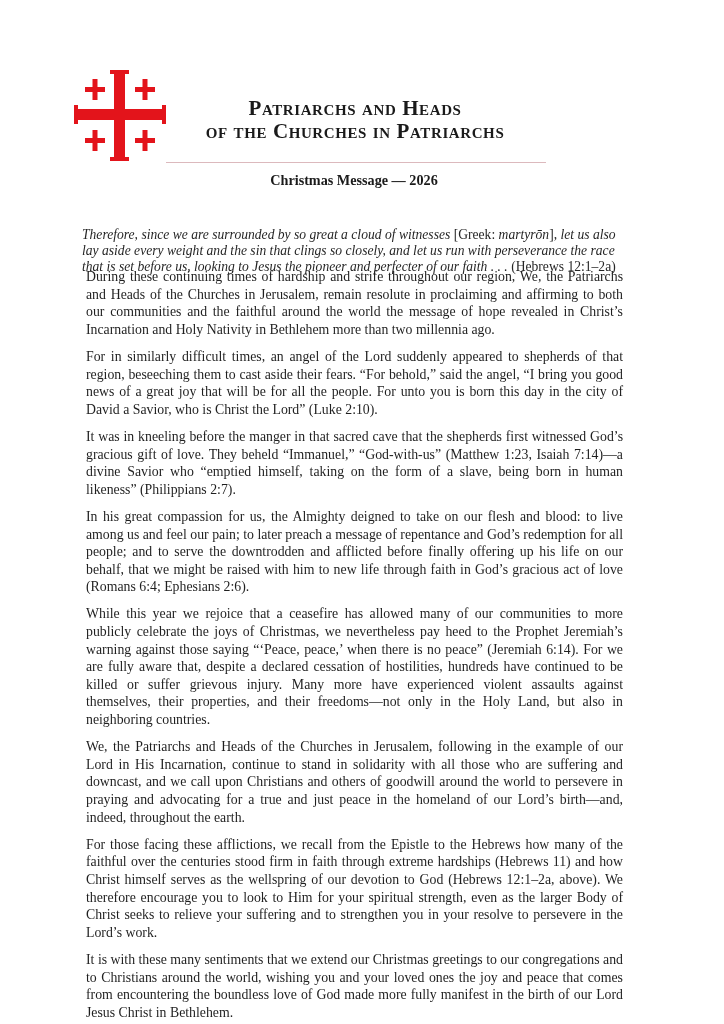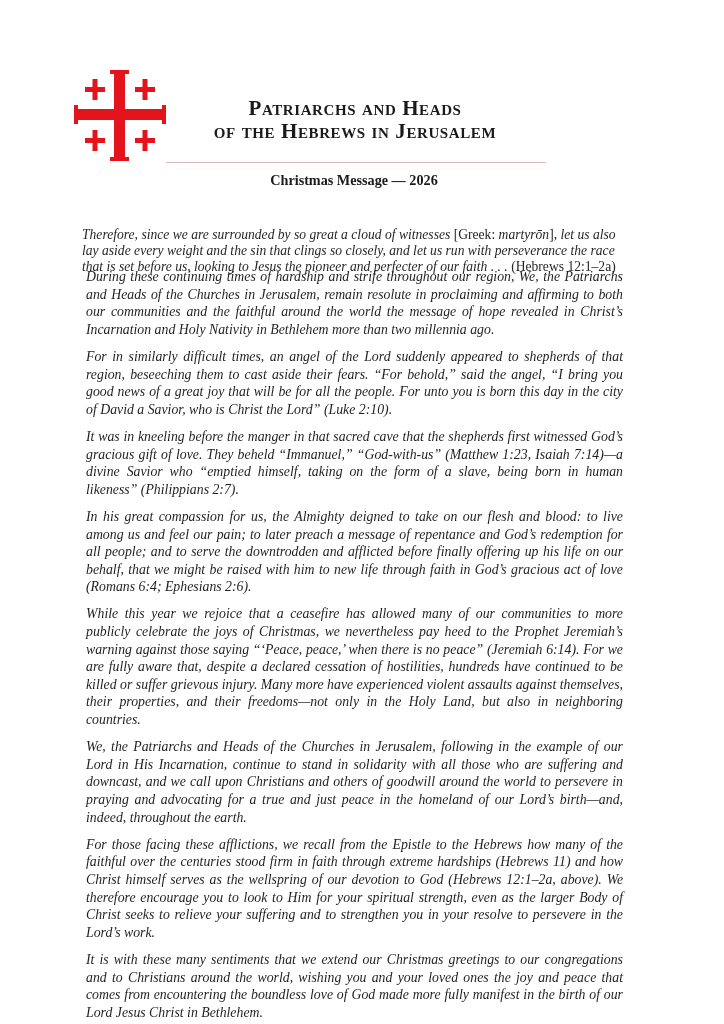--- a/index.html
+++ b/index.html
@@ -79,21 +79,20 @@
       left: 86px;
       top: 268px;
       width: 537px;
       font-size: 13.8px;
       line-height: 17.6px;
       color: #1f1f1f;
     }
     .body p {
       margin: 0 0 9.6px 0;
       text-align: justify;
-      font-style: italic;
     }
   </style>
 </head>
 <body>
 
 <div class="page">
 
   <svg class="logo" viewBox="0 0 92 91" xmlns="http://www.w3.org/2000/svg">
     <g fill="#e3141b">
 
@@ -113,21 +112,21 @@
       <rect x="68.5" y="9" width="5" height="21"></rect>
       <rect x="11" y="68" width="20" height="5"></rect>
       <rect x="18.5" y="60" width="5" height="21"></rect>
       <rect x="61" y="68" width="20" height="5"></rect>
       <rect x="68.5" y="60" width="5" height="21"></rect>
     </g>
   </svg>
 
   <div class="org-title">
     <span class="line">Patriarchs and Heads</span>
-    <span class="line">of the Hebrews in Jerusalem</span>
+    <span class="line">of the Churches in Patriarchs</span>
   </div>
 
   <div class="divider"></div>
 
   <div class="doc-heading">Christmas Message — 2026</div>
 
   <div class="epigraph"><i>Therefore, since we are surrounded by so great a cloud of witnesses</i><span> [Greek: </span><i>martyrōn</i><span>], </span><i>let us also lay aside every weight and the sin that clings so closely, and let us run with perseverance the race that is set before us, looking to Jesus the pioneer and perfecter of our faith . . .</i><span> (Hebrews 12:1–2a)</span></div>
 
   <div class="body">
     <p>During these continuing times of hardship and strife throughout our region, We, the Patriarchs and Heads of the Churches in Jerusalem, remain resolute in proclaiming and affirming to both our communities and the faithful around the world the message of hope revealed in Christ’s Incarnation and Holy Nativity in Bethlehem more than two millennia ago.</p>

